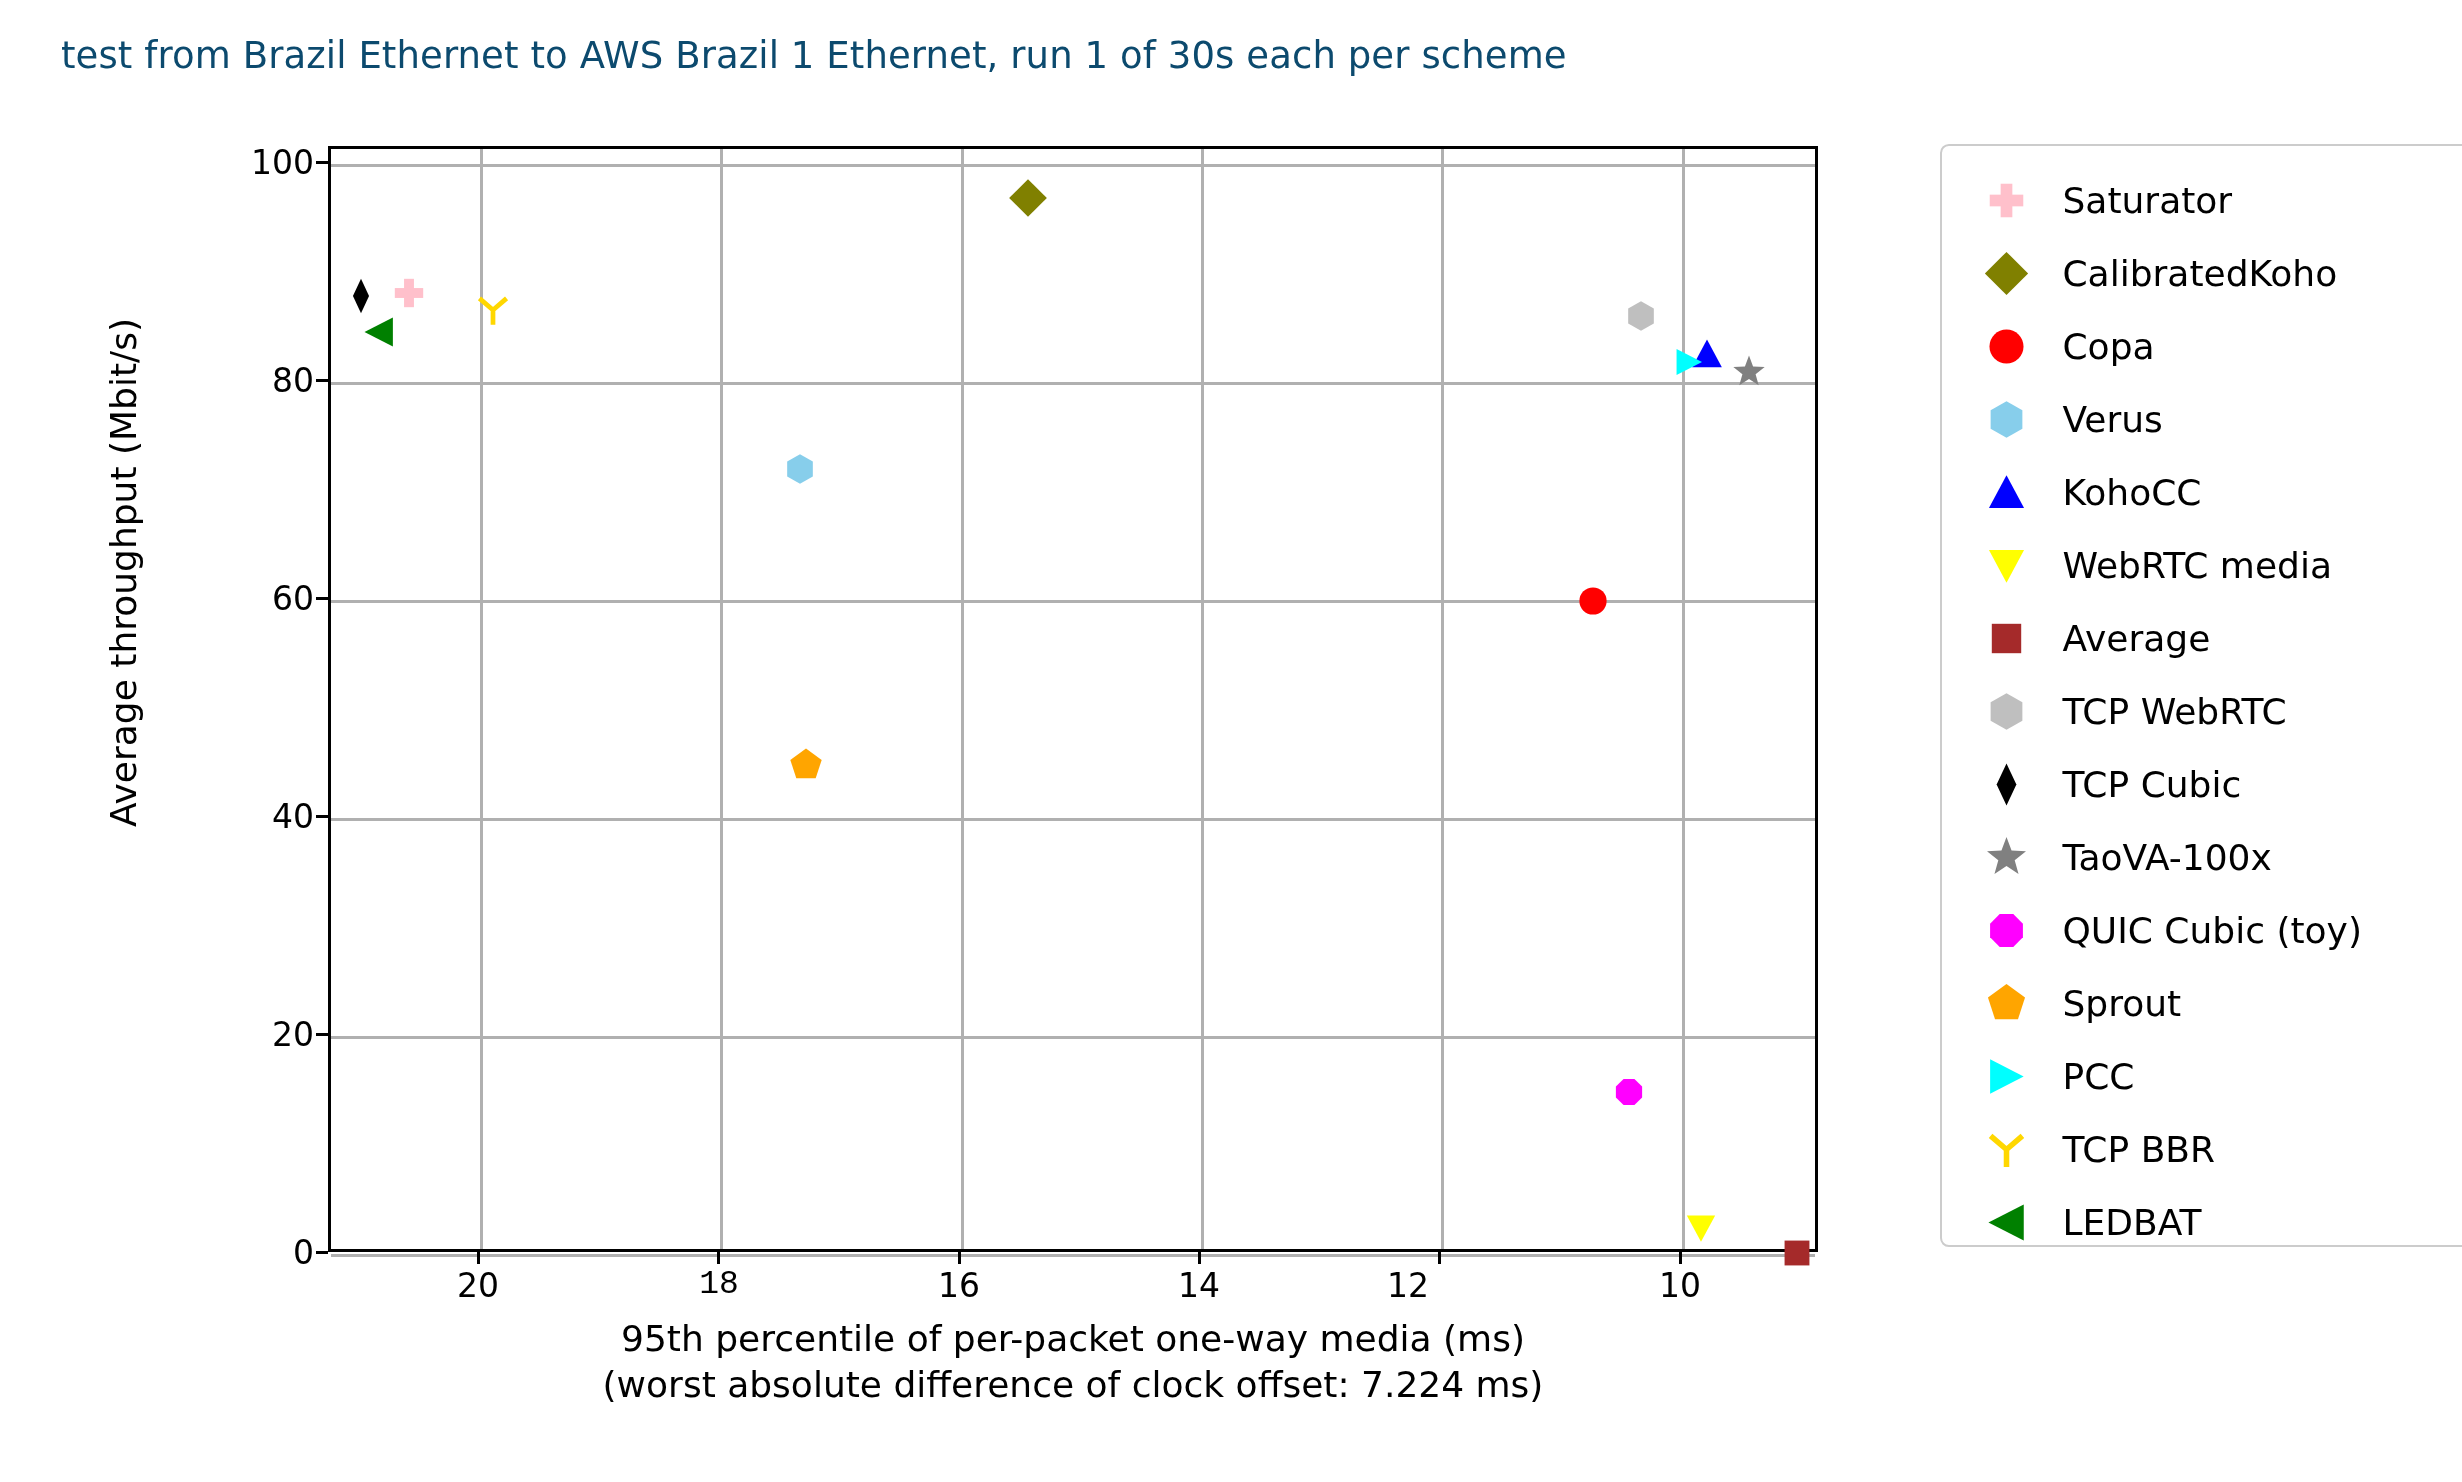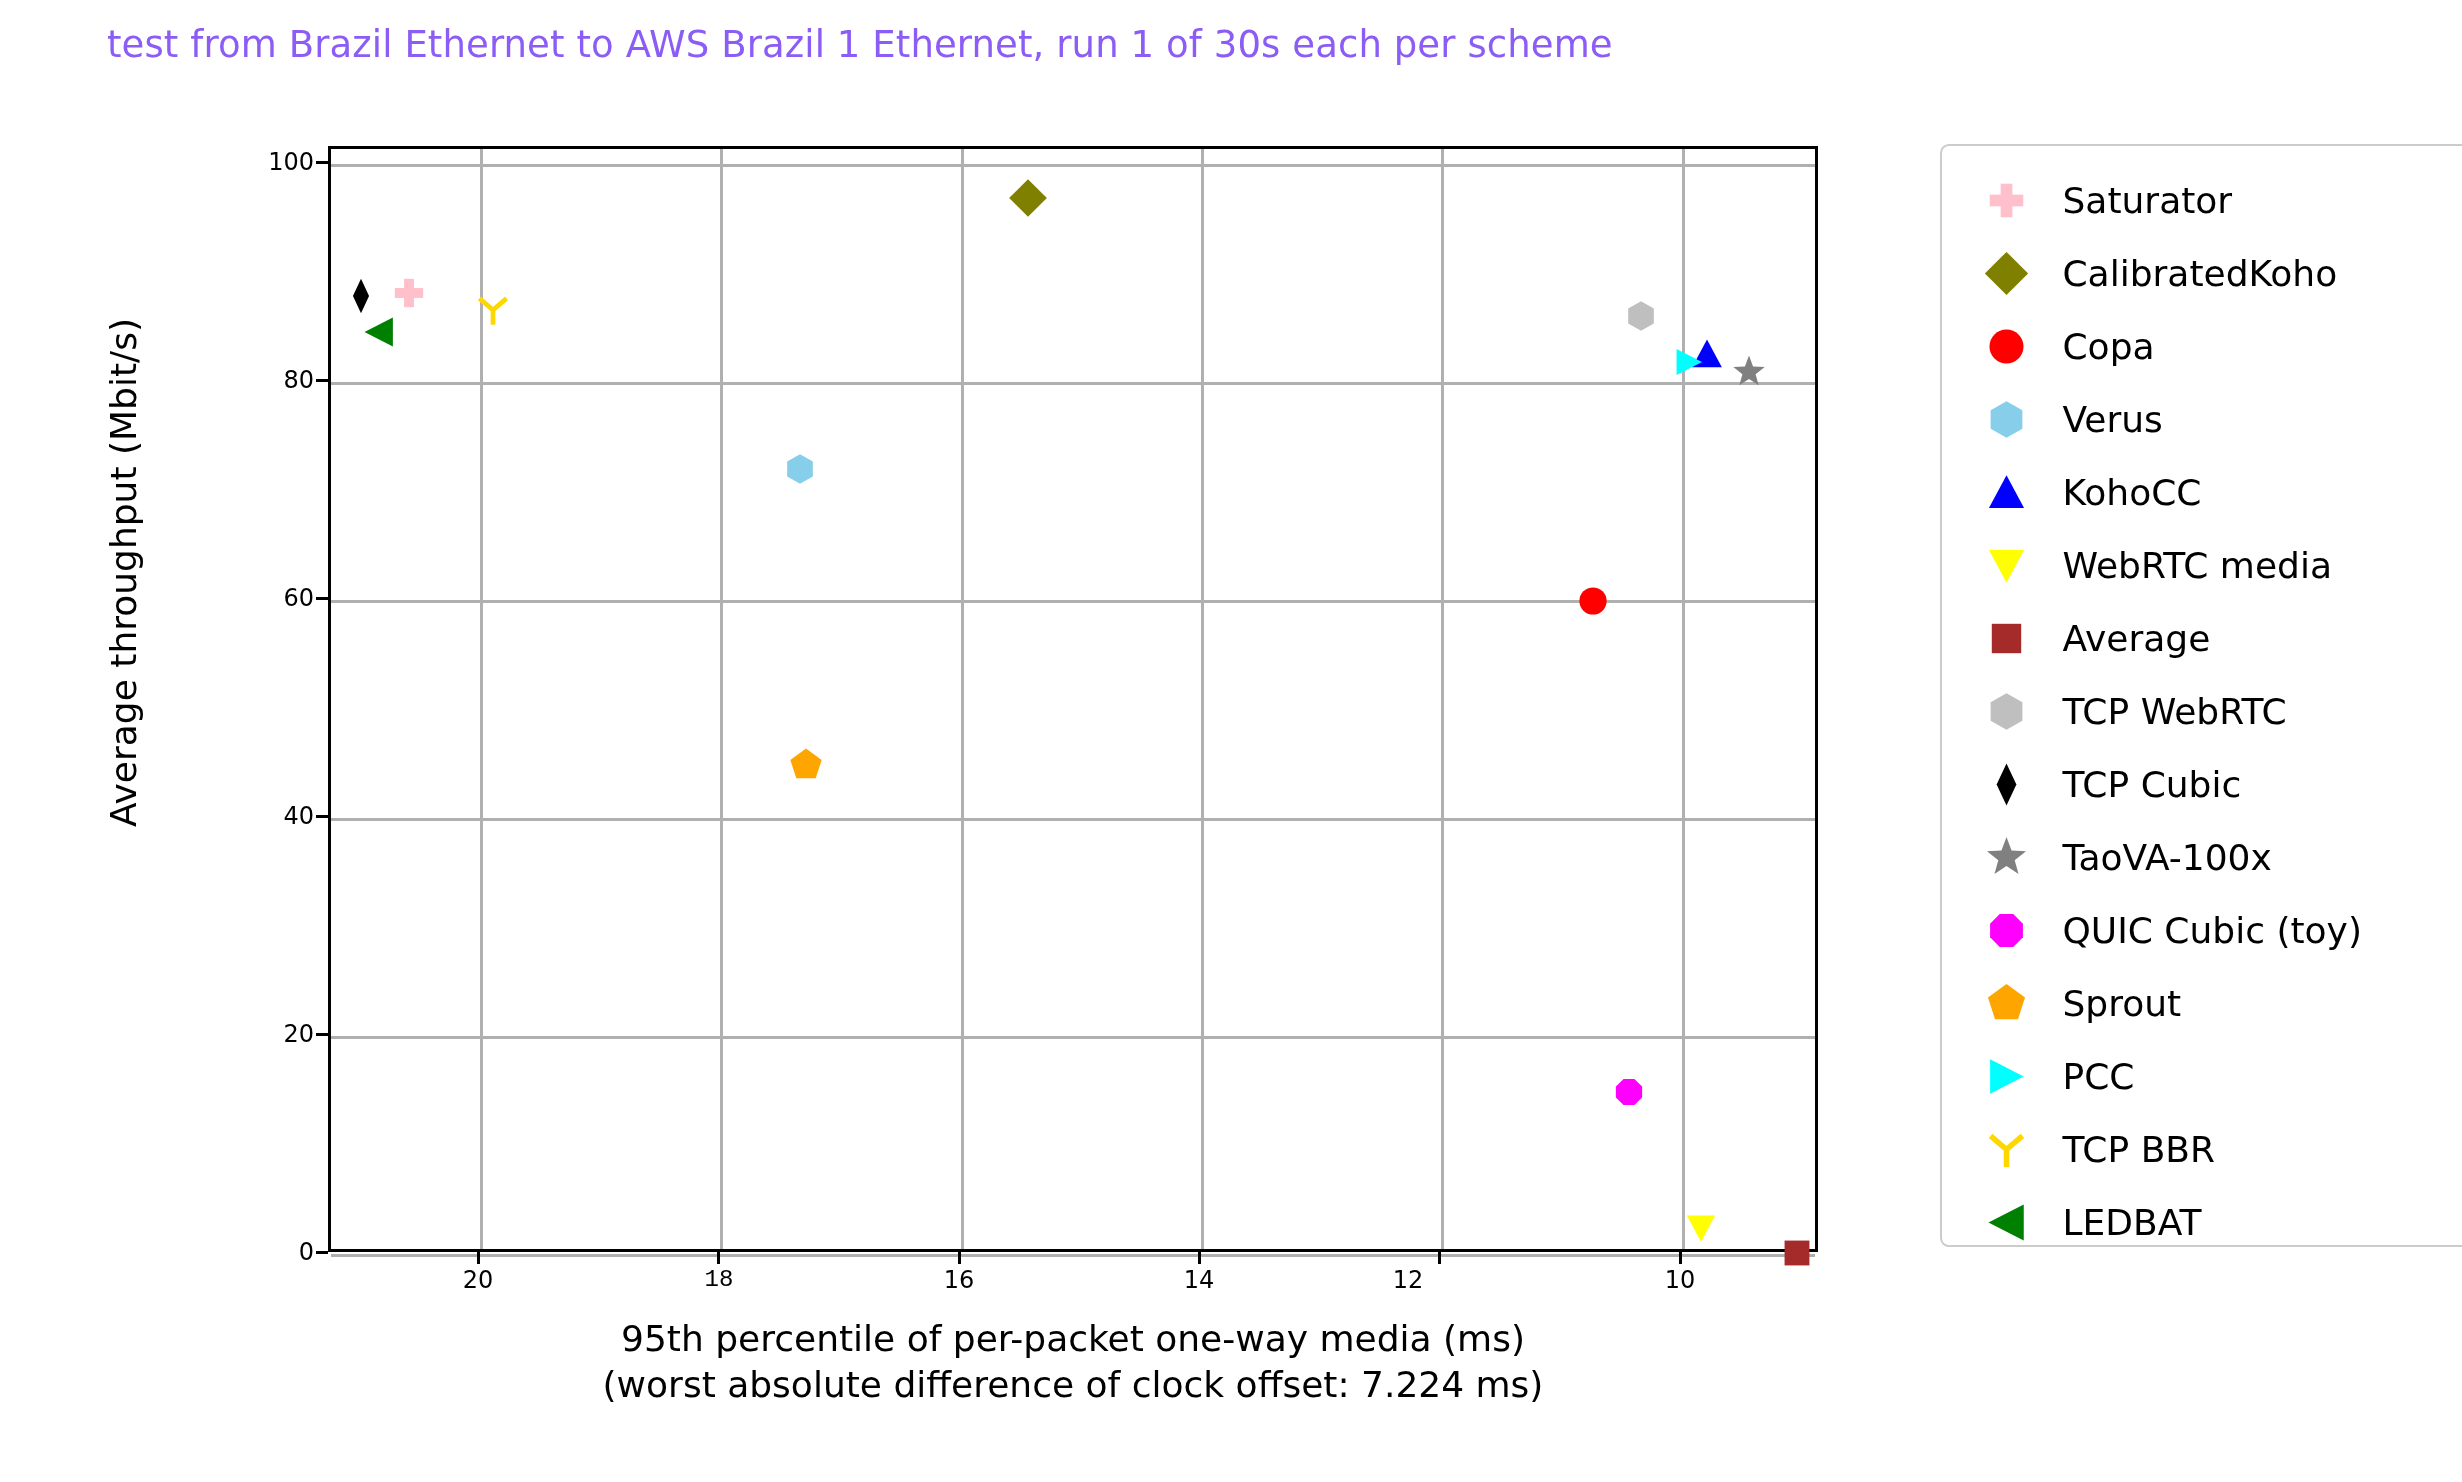--- a/index.html
+++ b/index.html
@@ -2,43 +2,43 @@
 <html><head>
 <meta charset="utf-8">
 <title>Pantheon scatter plot</title>
 <style>
   html,body{margin:0;padding:0;background:#ffffff;}
   body{width:2463px;height:1483px;font-family:"DejaVu Sans",sans-serif;overflow:hidden;}
   #root{position:relative;width:2463px;height:1483px;background:#fff;}
 
   
   .fig-title{
-    position:absolute;left:61px;top:23px;
-    font-size:37px;color:#8b5cf6;letter-spacing:0.1px;white-space:nowrap;margin-left:46px;
+    position:absolute;left:61px;top:34px;
+    font-size:37px;color:#0c4a6e;letter-spacing:0.1px;white-space:nowrap;
   }
 
   
   .plot-area{
     position:absolute;
     left:328px;top:146px;
     width:1490px;height:1106px;
     border:3px solid #000;
     box-sizing:border-box;
     background:#fff;
   }
   .gridline{position:absolute;background:#b0b0b0;}
   .gridline.v{width:3px;top:0;bottom:0;}
   .gridline.h{height:3px;left:0;right:0;}
 
   
   .tick{position:absolute;background:#000;}
   .tick.x{width:3px;height:11.8px;top:1252px;}
   .tick.y{height:3px;width:11.8px;left:316px;}
 
-  .ticklabel{position:absolute;font-size:24px;color:#000;}
+  .ticklabel{position:absolute;font-size:33px;color:#000;}
   .ticklabel.x{transform:translateX(-50%);top:1266px;}
   .ticklabel.y{transform:translateY(-50%);right:2149px;text-align:right;}
 
   
   .xlabel{
     position:absolute;left:328px;width:1490px;top:1316px;
     text-align:center;font-size:36px;color:#000;line-height:1.28;
   }
   .ylabel{
     position:absolute;

